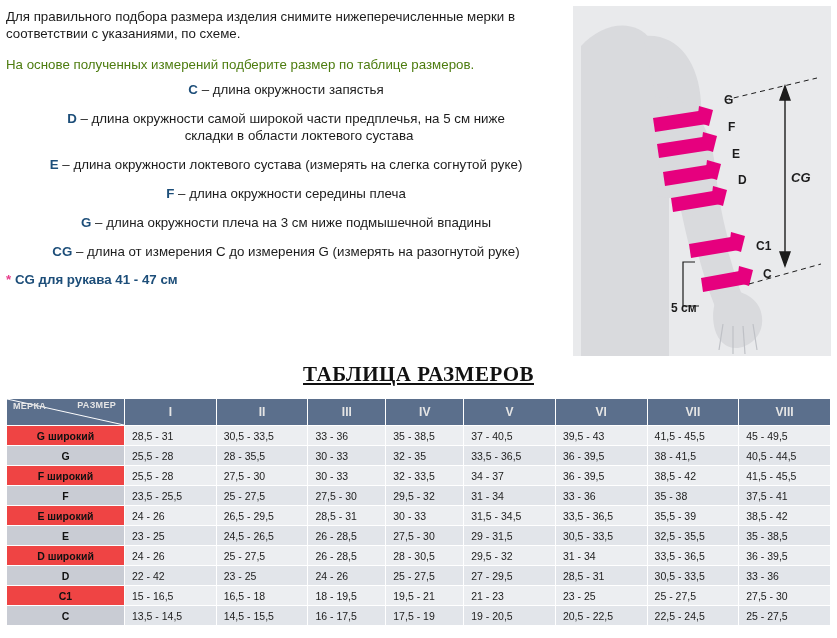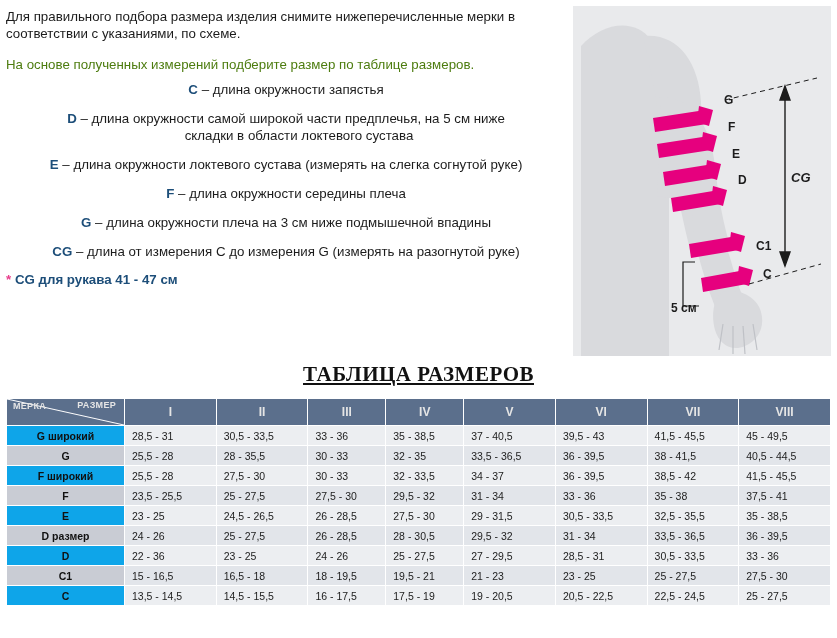--- a/index.html
+++ b/index.html
@@ -111,21 +111,21 @@
     font-size: 9px; font-weight: bold; letter-spacing: .3px;
   }
   .corner-inner .lbl-merka {
     position: absolute; left: 6px; bottom: 14px;
     font-size: 9px; font-weight: bold; letter-spacing: .3px;
   }
   .corner-inner .diag {
     position: absolute; left: 0; top: 0; width: 100%; height: 100%;
   }
   .sizes tbody th.rowhead {
-    background: #0ea5e9;
+    background: #ef4444;
     color: #111111;
     font-weight: bold;
     font-size: 10.5px;
     text-align: center;
     width: 118px;
   }
   .sizes tbody td {
     background: #eceef1;
     color: #1c1c1c;
     padding-left: 7px;
@@ -325,44 +325,55 @@
         <td>23,5 - 25,5</td>
         <td>25 - 27,5</td>
         <td>27,5 - 30</td>
         <td>29,5 - 32</td>
         <td>31 - 34</td>
         <td>33 - 36</td>
         <td>35 - 38</td>
         <td>37,5 - 41</td>
       </tr>
       <tr>
+        <th class="rowhead">E широкий</th>
+        <td>24 - 26</td>
+        <td>26,5 - 29,5</td>
+        <td>28,5 - 31</td>
+        <td>30 - 33</td>
+        <td>31,5 - 34,5</td>
+        <td>33,5 - 36,5</td>
+        <td>35,5 - 39</td>
+        <td>38,5 - 42</td>
+      </tr>
+      <tr>
         <th class="rowhead">E</th>
         <td>23 - 25</td>
         <td>24,5 - 26,5</td>
         <td>26 - 28,5</td>
         <td>27,5 - 30</td>
         <td>29 - 31,5</td>
         <td>30,5 - 33,5</td>
         <td>32,5 - 35,5</td>
         <td>35 - 38,5</td>
       </tr>
       <tr>
-        <th class="rowhead">D размер</th>
+        <th class="rowhead">D широкий</th>
         <td>24 - 26</td>
         <td>25 - 27,5</td>
         <td>26 - 28,5</td>
         <td>28 - 30,5</td>
         <td>29,5 - 32</td>
         <td>31 - 34</td>
         <td>33,5 - 36,5</td>
         <td>36 - 39,5</td>
       </tr>
       <tr>
         <th class="rowhead">D</th>
-        <td>22 - 36</td>
+        <td>22 - 42</td>
         <td>23 - 25</td>
         <td>24 - 26</td>
         <td>25 - 27,5</td>
         <td>27 - 29,5</td>
         <td>28,5 - 31</td>
         <td>30,5 - 33,5</td>
         <td>33 - 36</td>
       </tr>
       <tr>
         <th class="rowhead">C1</th>

